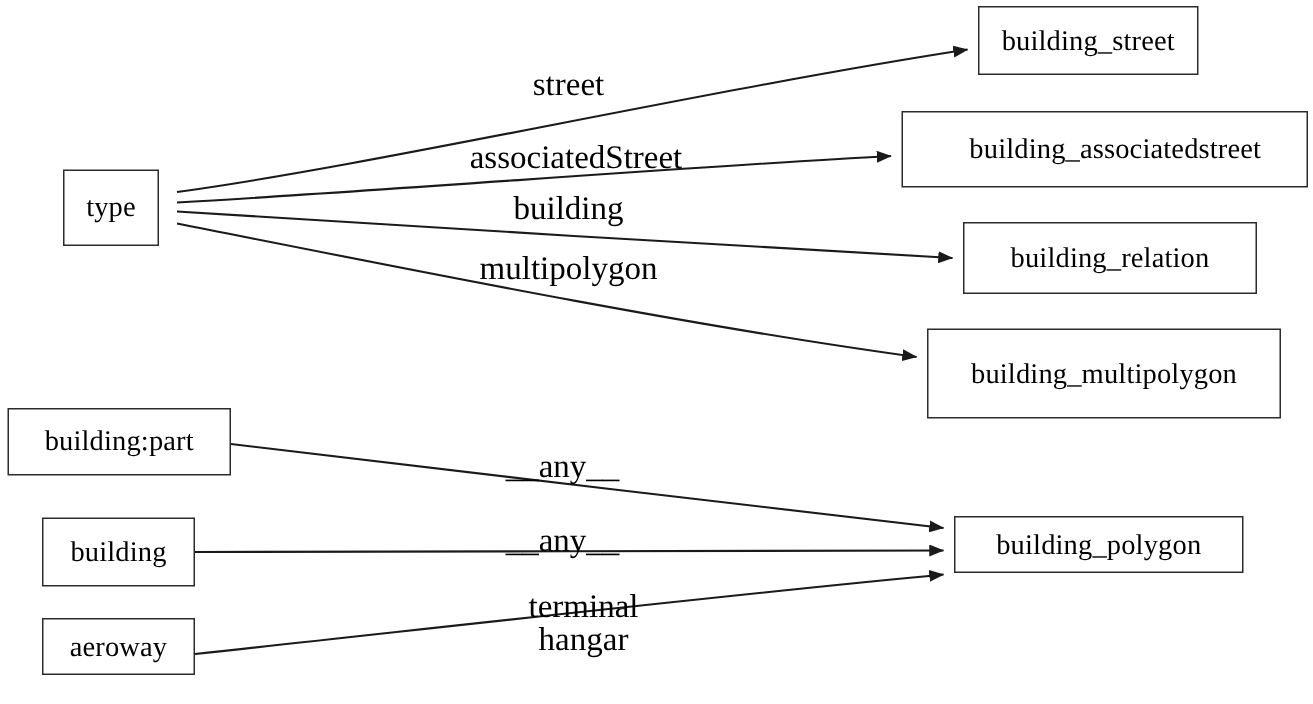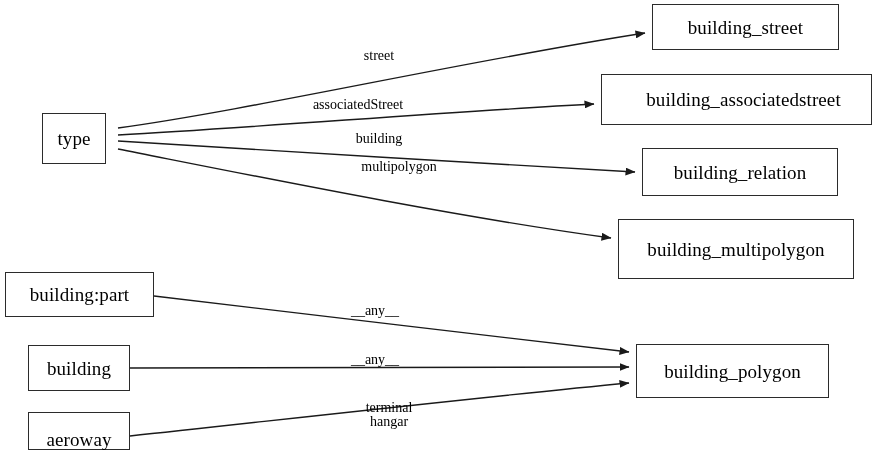--- a/index.html
+++ b/index.html
@@ -36,21 +36,21 @@
     justify-content: center;
     color: #000000;
     font-size: 19px;
     line-height: 1;
     white-space: nowrap;
     letter-spacing: 0.1px;
   }
   .edge-label {
     position: absolute;
     color: #000000;
-    font-size: 14px;
+    font-size: 22px;
     line-height: 1;
     white-space: nowrap;
     transform: translate(-50%, -50%);
     text-align: center;
   }
 </style>
 </head>
 <body>
 
 <div id="canvas">
@@ -69,48 +69,48 @@
         <path d="M154,296 C 280,311 490,336 629,352" fill="none" stroke="#1a1a1a" stroke-width="1.4" marker-end="url(#arrowhead)"></path>
         <path d="M130,368 C 270,368 490,367 629,367" fill="none" stroke="#1a1a1a" stroke-width="1.4" marker-end="url(#arrowhead)"></path>
         <path d="M130,436 C 270,421 490,396 629,383" fill="none" stroke="#1a1a1a" stroke-width="1.4" marker-end="url(#arrowhead)"></path>
       </g>
   </svg>
 
   <div id="node-layer">
       <div class="node" style="left: 42px; top: 113px; width: 64px; height: 51px; border-color: rgb(43, 43, 43);">
         <span>type</span>
       </div>
-      <div class="node" style="left: 652px; top: 4px; width: 187px; height: 46px; border-color: rgb(43, 43, 43);">
+      <div class="node" style="left: 652px; top: 4px; width: 147px; height: 46px; border-color: rgb(43, 43, 43);">
         <span>building_street</span>
       </div>
       <div class="node" style="left: 601px; top: 74px; width: 271px; height: 51px; border-color: rgb(43, 43, 43); padding-left: 14px;">
         <span>building_associatedstreet</span>
       </div>
       <div class="node" style="left: 642px; top: 148px; width: 196px; height: 48px; border-color: rgb(43, 43, 43);">
         <span>building_relation</span>
       </div>
       <div class="node" style="left: 618px; top: 219px; width: 236px; height: 60px; border-color: rgb(43, 43, 43);">
         <span>building_multipolygon</span>
       </div>
       <div class="node" style="left: 5px; top: 272px; width: 149px; height: 45px; border-color: rgb(43, 43, 43); text-align: center;">
         <span>building:part</span>
       </div>
       <div class="node" style="left: 28px; top: 345px; width: 102px; height: 46px; border-color: rgb(43, 43, 43);">
         <span>building</span>
       </div>
-      <div class="node" style="left: 28px; top: 412px; width: 102px; height: 38px; border-color: rgb(43, 43, 43); align-items: flex-end;">
+      <div class="node" style="left: 28px; top: 412px; width: 102px; height: 38px; border-color: rgb(43, 43, 43);">
         <span>aeroway</span>
       </div>
-      <div class="node" style="left: 636px; top: 344px; width: 193px; height: 54px; border-color: rgb(43, 43, 43);">
+      <div class="node" style="left: 636px; top: 344px; width: 193px; height: 38px; border-color: rgb(43, 43, 43);">
         <span>building_polygon</span>
       </div>
     </div>
   <div id="label-layer">
       <div class="edge-label" style="left: 379px; top: 56px;">street</div>
-      <div class="edge-label" style="left: 358px; top: 105px;">associatedStreet</div>
+      <div class="edge-label" style="left: 384px; top: 105px;">associatedStreet</div>
       <div class="edge-label" style="left: 379px; top: 139px;">building</div>
-      <div class="edge-label" style="left: 379px; top: 167px; margin-left: 20px;">multipolygon</div>
+      <div class="edge-label" style="left: 379px; top: 179px;">multipolygon</div>
       <div class="edge-label" style="left: 375px; top: 311px;">__any__</div>
       <div class="edge-label" style="left: 375px; top: 360px;">__any__</div>
       <div class="edge-label" style="left: 389px; top: 392px; margin-top: 23px;">terminal<br>hangar</div>
     </div>
 
 </div>
 
 </body></html>

